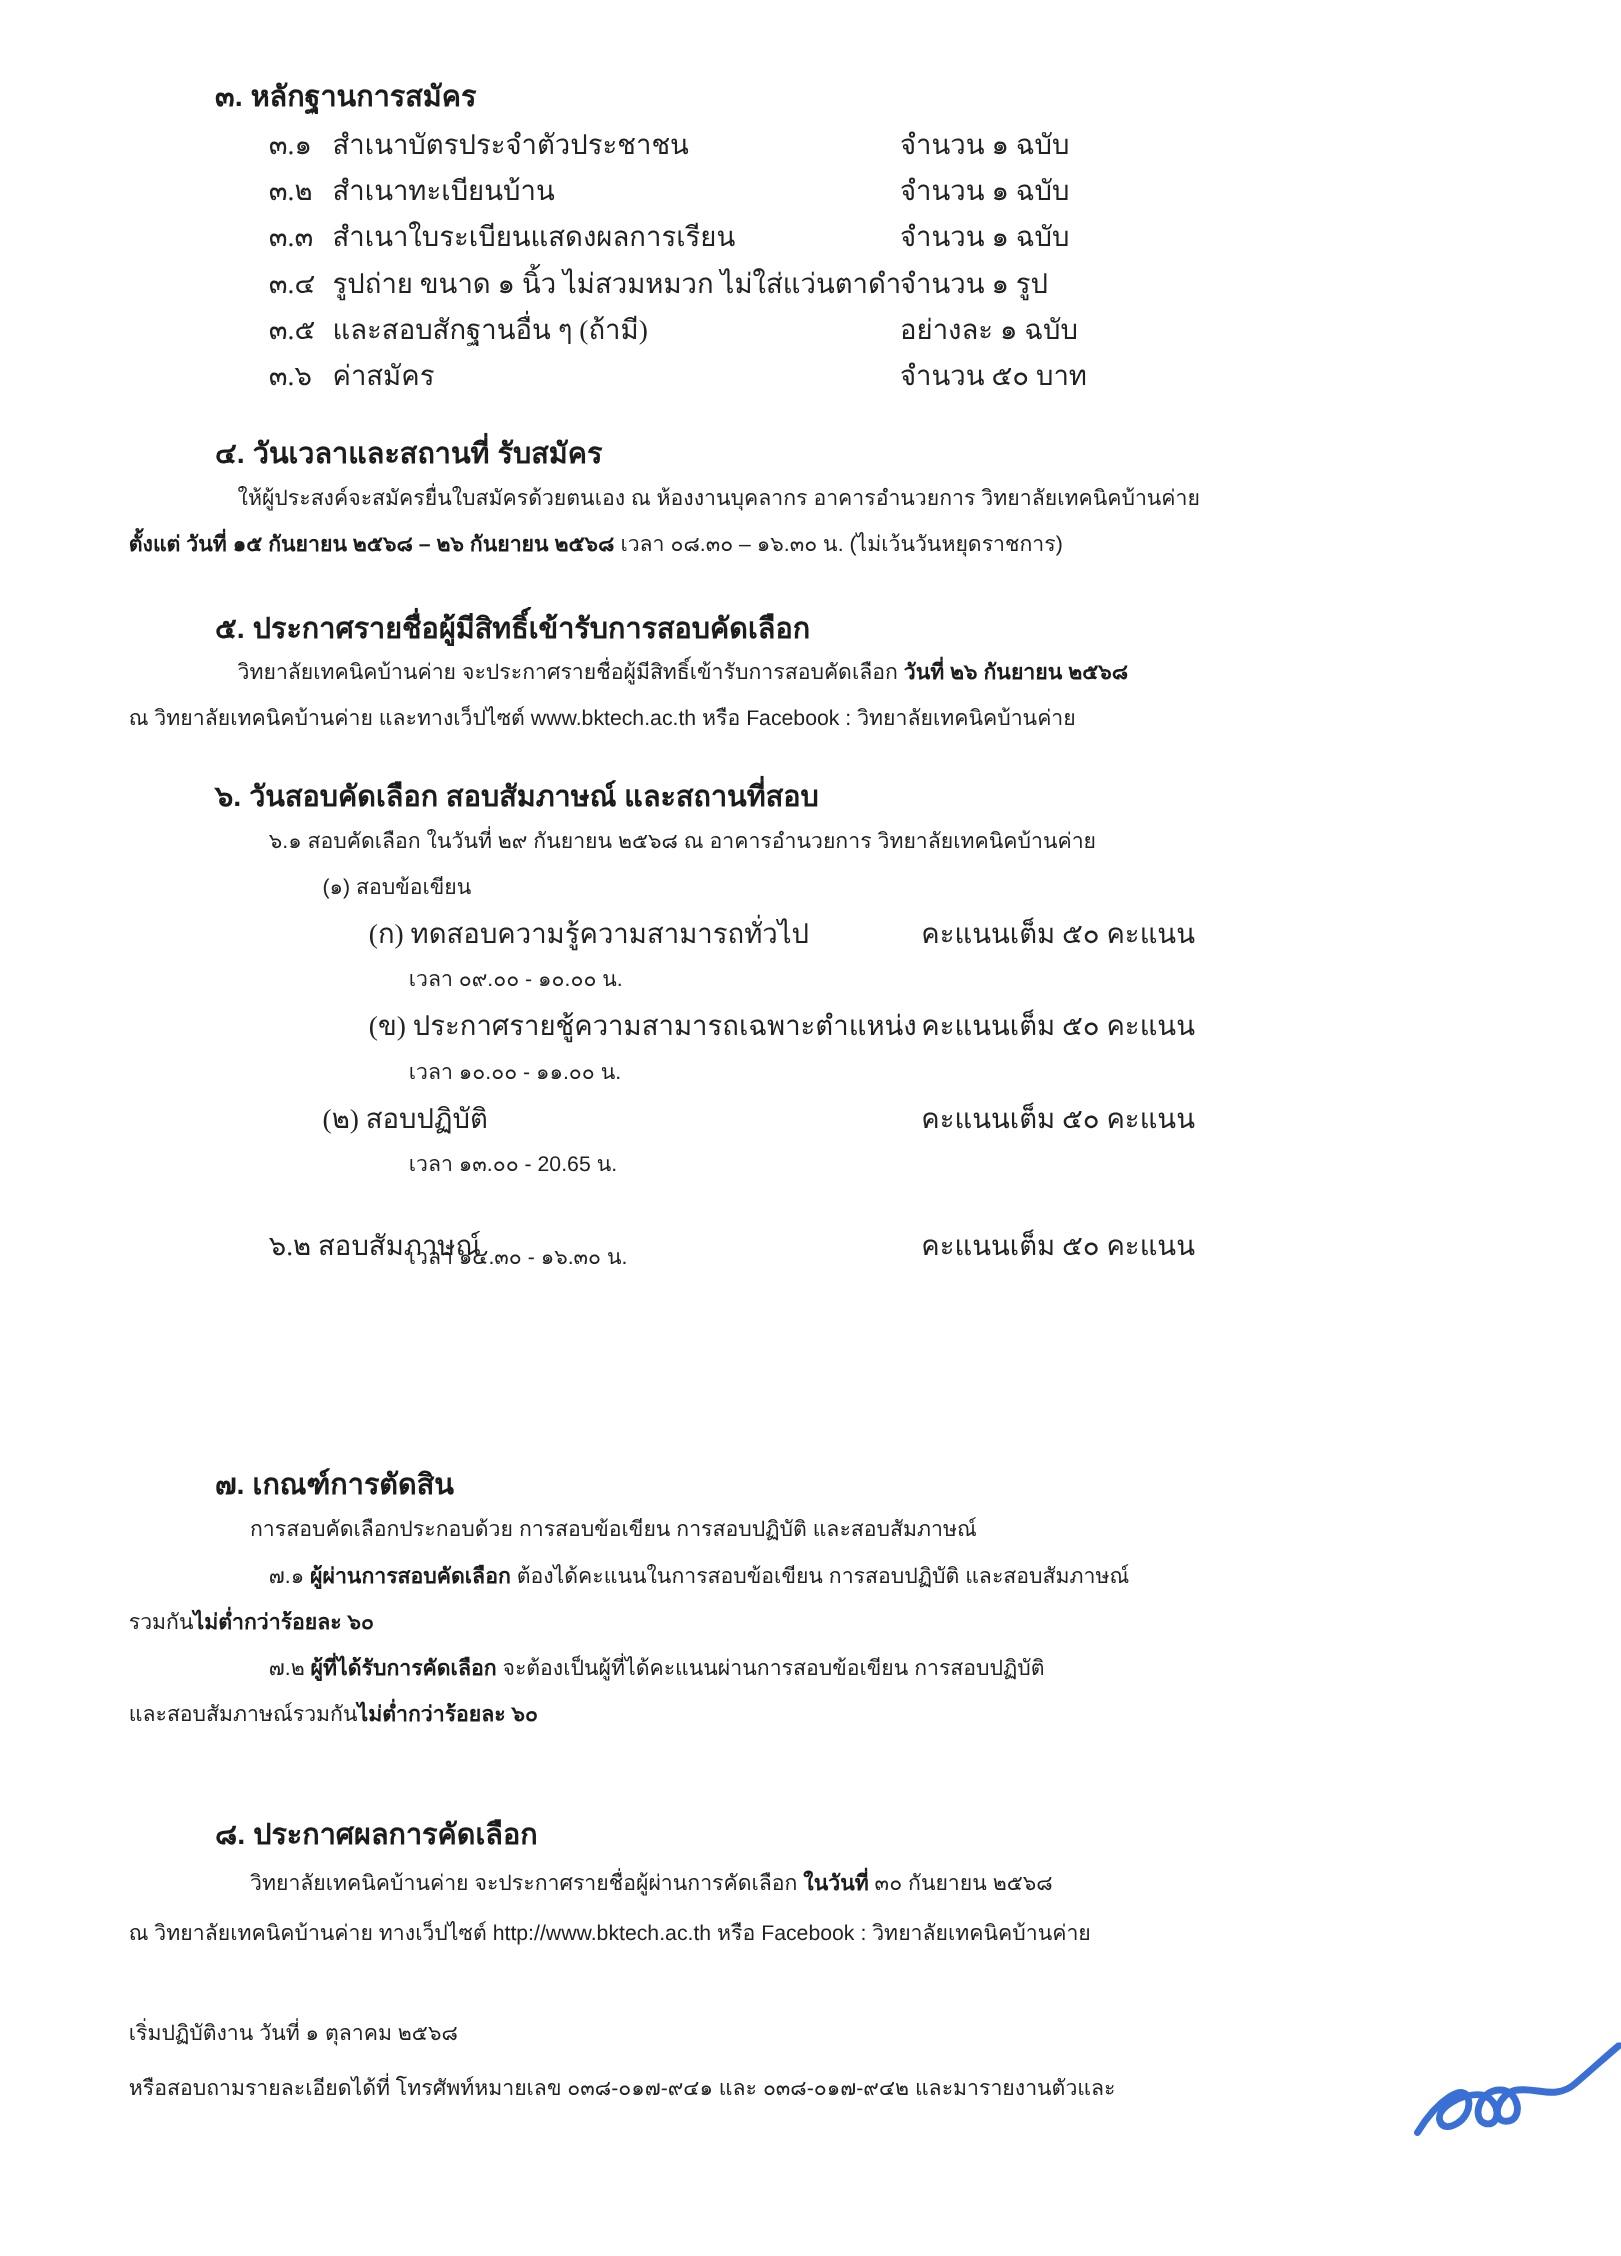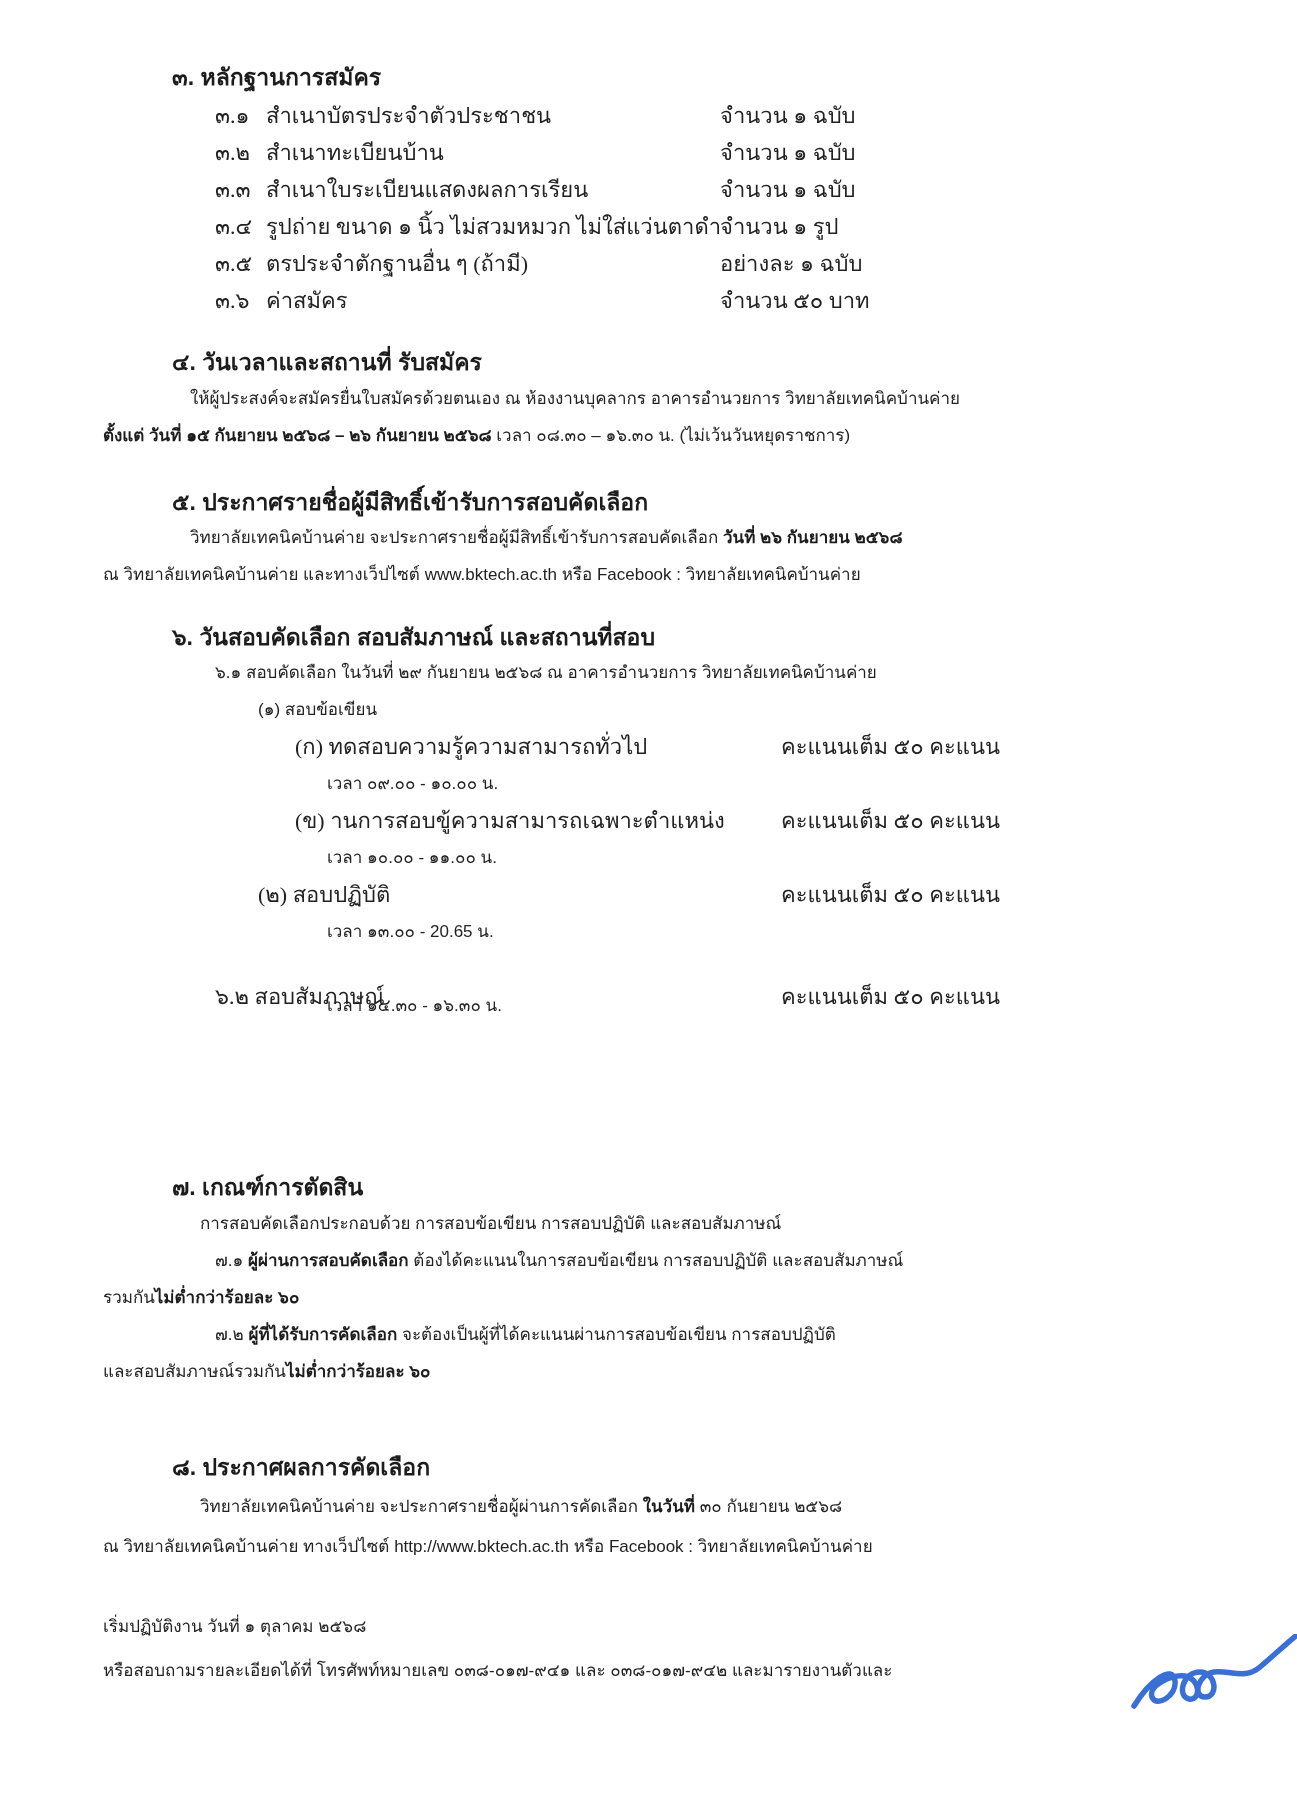--- a/index.html
+++ b/index.html
@@ -27,21 +27,21 @@
     line-height: 30px;
     font-weight: 700;
     white-space: nowrap;
     color: #1c1c1c;
   }
   .row { position: absolute; left: 0; width: 100%; height: 32px; }
   .row > span { position: absolute; top: 0; font-size: 22px; line-height: 30px; white-space: nowrap; font-family: Liberation Serif, serif; }
   .num3  { left: 215px; }
   .txt3  { left: 266px; }
   .amt3  { left: 720px; }
-  .score6 { left: 737px; margin-left: 44px; }
+  .score6 { left: 737px; }
   .b { font-weight: 700; color: #1c1c1c; }
   .sig {
     position: absolute;
     left: 1126px;
     top: 1634px;
     width: 172px;
     height: 92px;
   }
 </style>
 </head>
@@ -66,21 +66,21 @@
     <span class="txt3">สำเนาใบระเบียนแสดงผลการเรียน</span>
     <span class="amt3">จำนวน  ๑ ฉบับ</span>
   </div>
   <div class="row" style="top:212px">
     <span class="num3">๓.๔</span>
     <span class="txt3">รูปถ่าย ขนาด ๑ นิ้ว ไม่สวมหมวก ไม่ใส่แว่นตาดำ</span>
     <span class="amt3">จำนวน  ๑ รูป</span>
   </div>
   <div class="row" style="top:249px">
     <span class="num3">๓.๕</span>
-    <span class="txt3">ตรประจำตักฐานอื่น ๆ (ถ้ามี)</span>
+    <span class="txt3">และสอบสักฐานอื่น ๆ (ถ้ามี)</span>
     <span class="amt3">อย่างละ ๑ ฉบับ</span>
   </div>
   <div class="row" style="top:286px">
     <span class="num3">๓.๖</span>
     <span class="txt3">ค่าสมัคร</span>
     <span class="amt3">จำนวน  ๕๐ บาท</span>
   </div>
 
   <h2 class="heading" style="left:172px; top:347px">๔. วันเวลาและสถานที่ รับสมัคร</h2>
   <div class="line" style="left:190px; top:384px">ให้ผู้ประสงค์จะสมัครยื่นใบสมัครด้วยตนเอง ณ ห้องงานบุคลากร  อาคารอำนวยการ วิทยาลัยเทคนิคบ้านค่าย</div>
@@ -98,21 +98,21 @@
   <div class="line" style="left:215px; top:658px">๖.๑ สอบคัดเลือก ในวันที่ ๒๙ กันยายน  ๒๕๖๘ ณ อาคารอำนวยการ วิทยาลัยเทคนิคบ้านค่าย</div>
   <div class="line" style="left:258px; top:695px">(๑) สอบข้อเขียน</div>
 
   <div class="row" style="top:732px">
     <span style="left:295px">(ก) ทดสอบความรู้ความสามารถทั่วไป</span>
     <span class="score6">คะแนนเต็ม ๕๐ คะแนน</span>
   </div>
   <div class="line" style="left:327px; top:769px">เวลา ๐๙.๐๐ - ๑๐.๐๐ น.</div>
 
   <div class="row" style="top:806px">
-    <span style="left:295px">(ข) านการสอบขู้ความสามารถเฉพาะตำแหน่ง</span>
+    <span style="left:295px">(ข) ประกาศรายชู้ความสามารถเฉพาะตำแหน่ง</span>
     <span class="score6">คะแนนเต็ม ๕๐ คะแนน</span>
   </div>
   <div class="line" style="left:327px; top:843px">เวลา ๑๐.๐๐ - ๑๑.๐๐ น.</div>
 
   <div class="row" style="top:880px">
     <span style="left:258px">(๒) สอบปฏิบัติ</span>
     <span class="score6">คะแนนเต็ม ๕๐ คะแนน</span>
   </div>
   <div class="line" style="left:327px; top:917px">เวลา ๑๓.๐๐ - 20.65 น.</div>
 

